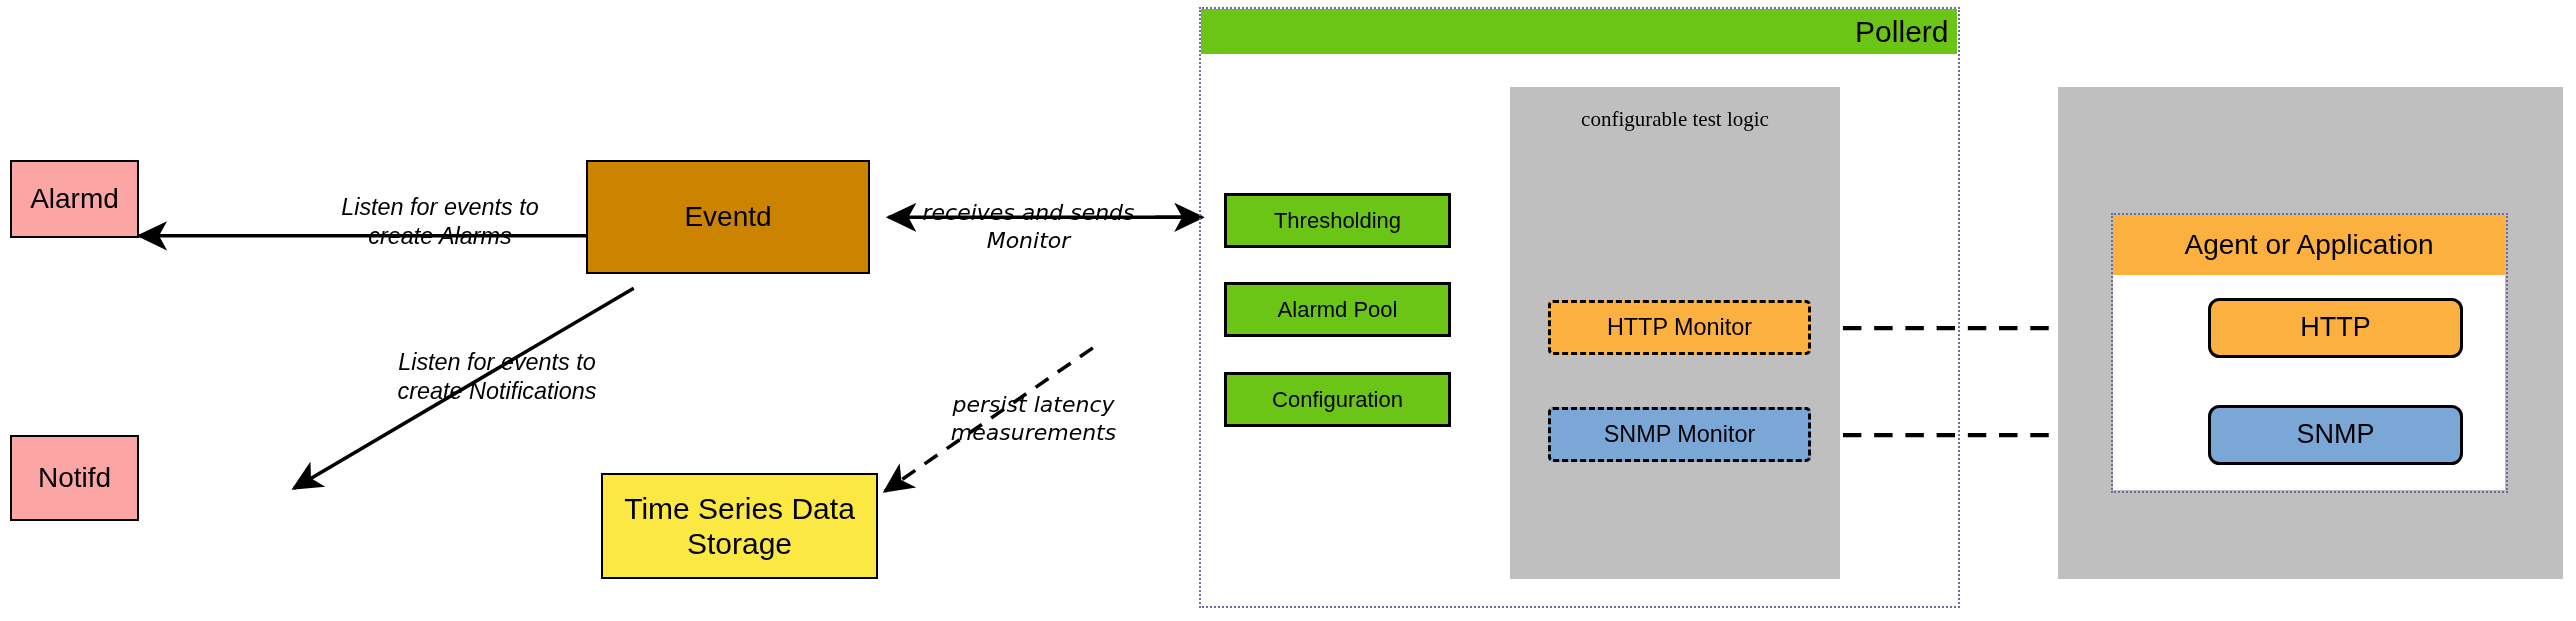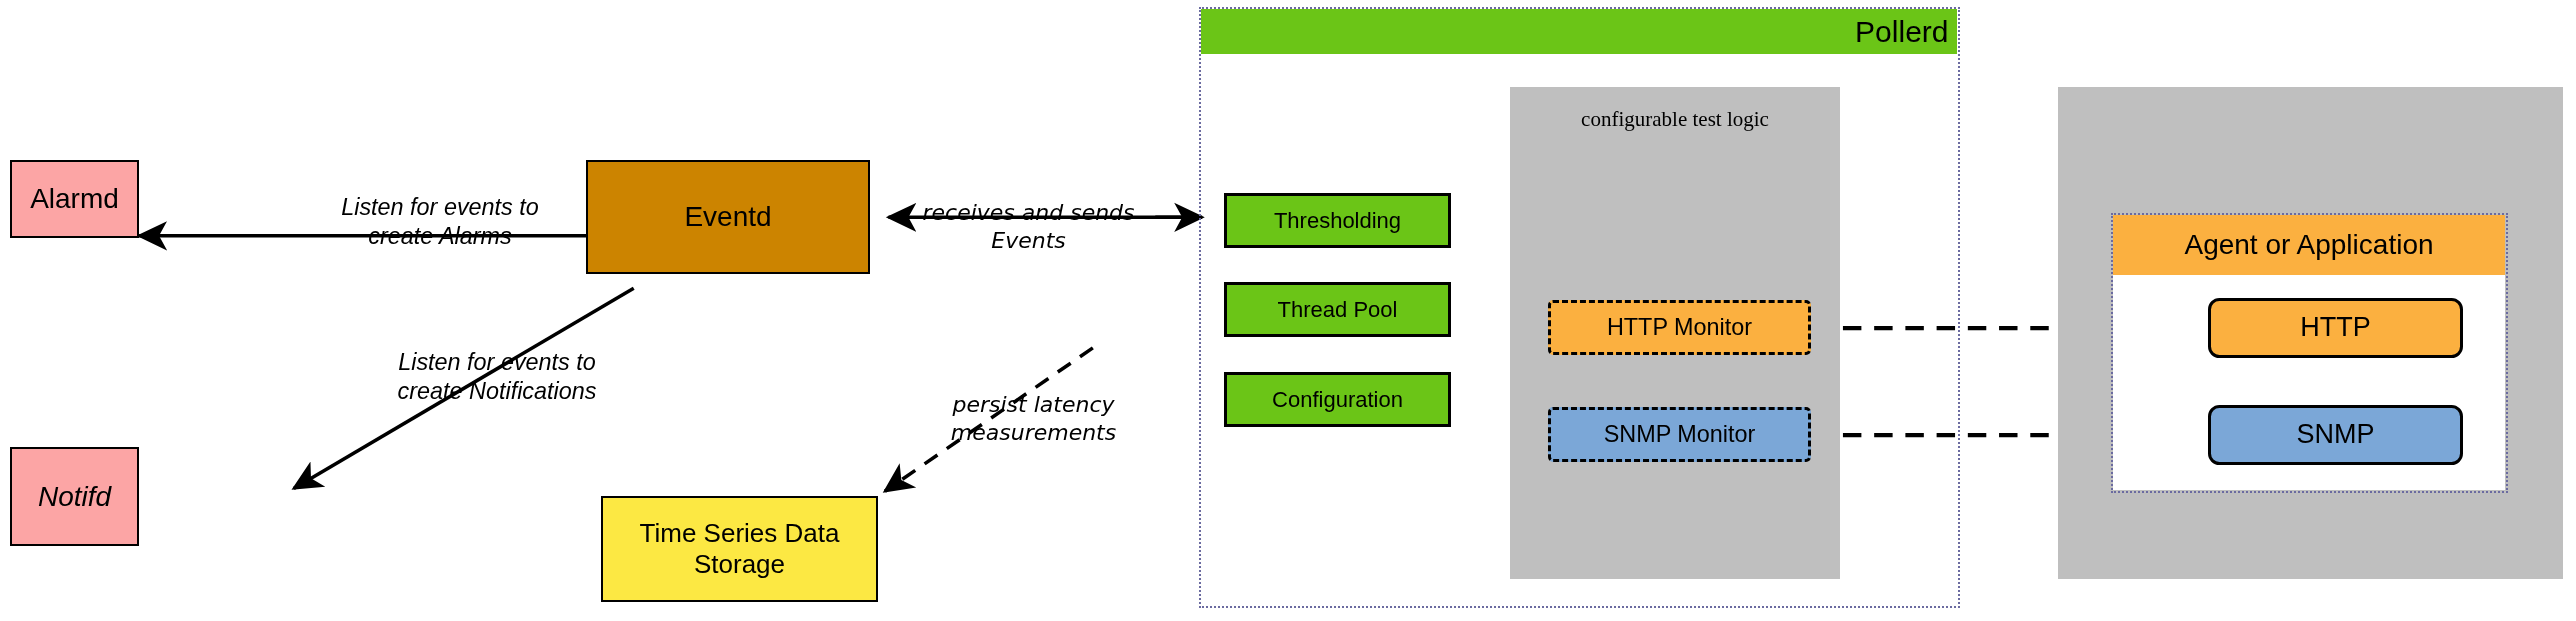--- a/index.html
+++ b/index.html
@@ -8,21 +8,21 @@
   .canvas{position:absolute;left:0;top:0;width:2576px;height:622px;}
 
   
   .node{position:absolute;box-sizing:border-box;display:flex;align-items:center;
         justify-content:center;text-align:center;line-height:1.18;
         border:2.8px solid #000;background:#fff;}
   .node span{display:block;padding:0 4.3px;}
 
   .n-alarmd,.n-notifd{background:#fca5a5;font-size:28px;}
   .n-eventd{background:#CC8400;font-size:28px;}
-  .n-tsds{background:#FCE843;font-size:26px;margin-top:23px;}
+  .n-tsds{background:#FCE843;font-size:30px;}
 
   .n-green{background:#6BC517;font-size:22px;border-width:3.5px;}
 
   .mon{border:3.5px dashed #000;border-radius:5px;font-size:23.4px;}
   .mon-http{background:#FBB040;}
   .mon-snmp{background:#7BA7D7;}
 
   .svc{border:3.5px solid #000;border-radius:11.4px;font-size:27px;}
   .svc-http{background:#FBB040;}
   .svc-snmp{background:#7BA7D7;}
@@ -74,21 +74,21 @@
 
     <line x1="2553" y1="462" x2="3112" y2="462" stroke="#000" stroke-width="6" stroke-dasharray="26,18" marker-end="url(#ah)"></line>
 
     <line x1="2553" y1="613" x2="3112" y2="613" stroke="#000" stroke-width="6" stroke-dasharray="26,18" marker-end="url(#ah)"></line>
   </svg>
 
   <div class="node n-alarmd" style="left:10px;top:160px;width:129px;height:78px;">
     <span>Alarmd</span>
   </div>
 
-  <div class="node n-notifd" style="left:10px;top:447px;width:129px;height:99px;font-style:italic;">
+  <div class="node n-notifd" style="left:10px;top:435px;width:129px;height:86px;">
     <span>Notifd</span>
   </div>
 
   <div class="node n-eventd" style="left:586px;top:160px;width:284px;height:114px;">
     <span>Eventd</span>
   </div>
 
   <div class="node n-tsds" style="left:601px;top:473px;width:277px;height:106px;flex-direction:column;">
     <span>Time Series Data</span>
     <span>Storage</span>
@@ -99,39 +99,39 @@
     <div>create Alarms</div>
   </div>
 
   <div class="lbl lbl-sans" style="left:341px;top:348px;width:312px;">
     <div>Listen for events to</div>
     <div>create Notifications</div>
   </div>
 
   <div class="lbl lbl-dejavu" style="left:901px;top:199px;width:255px;">
     <div>receives and sends</div>
-    <div>Events</div>
+    <div>Monitor</div>
   </div>
 
   <div class="lbl lbl-dejavu" style="left:920px;top:391px;width:227px;">
     <div>persist latency</div>
     <div>measurements</div>
   </div>
 
   <div class="dotted-box" style="left:1199px;top:7px;width:761px;height:601px;"></div>
 
   <div class="hdr hdr-pollerd" style="left:1201px;top:9.2px;width:756px;height:45px;">
     <span>Pollerd</span>
   </div>
 
   <div class="node n-green" style="left:1224px;top:193px;width:227px;height:55px;">
     <span>Thresholding</span>
   </div>
   <div class="node n-green" style="left:1224px;top:282px;width:227px;height:55px;">
-    <span>Thread Pool</span>
+    <span>Alarmd Pool</span>
   </div>
   <div class="node n-green" style="left:1224px;top:372px;width:227px;height:55px;">
     <span>Configuration</span>
   </div>
 
   <div class="gray-panel" style="left:1510px;top:87px;width:330px;height:492px;"></div>
   <div class="panel-caption" style="left:1510px;top:106px;width:330px;font-family:Liberation Serif, serif;">configurable test logic</div>
 
   <div class="node mon mon-http" style="left:1548px;top:300px;width:263px;height:55px;">
     <span>HTTP Monitor</span>

